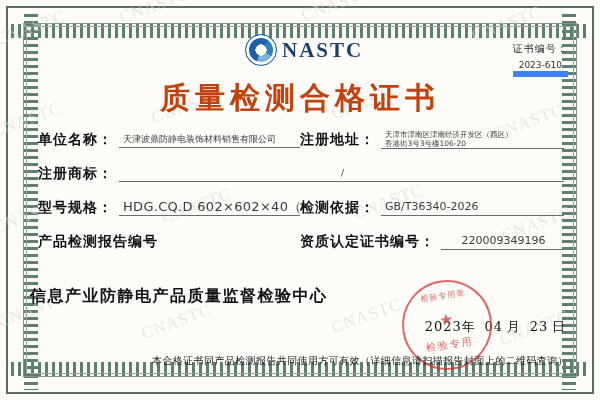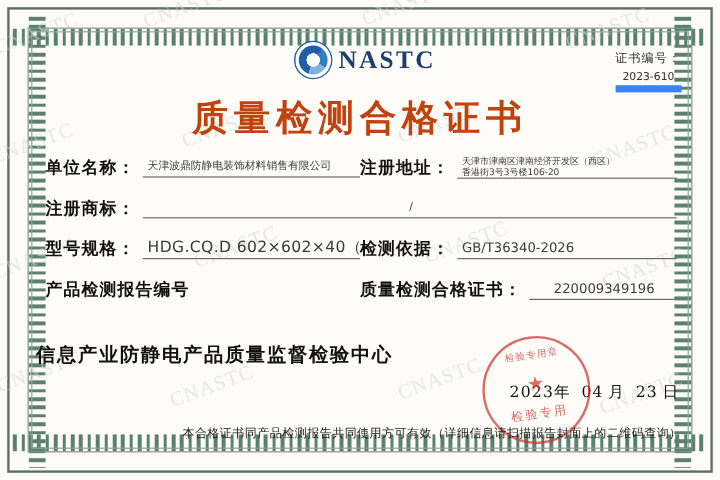--- a/index.html
+++ b/index.html
@@ -344,21 +344,21 @@
           <span class="flabel">检测依据：</span>
           <span class="fvalue bigger">GB/T36340-2026</span>
         </div>
       </div>
 
       <div class="row report">
         <div class="cell left">
           <span class="flabel">产品检测报告编号</span>
         </div>
         <div class="cell right">
-          <span class="flabel">质量检测合格证书：</span>
+          <span class="flabel">资质认定证书编号：</span>
           <span class="fvalue bigger center">220009349196</span>
         </div>
       </div>
 
     </div>
 
     <div class="authority">信息产业防静电产品质量监督检验中心</div>
 
     <div class="date-line">
       <span class="num">2023</span><span>年</span>

